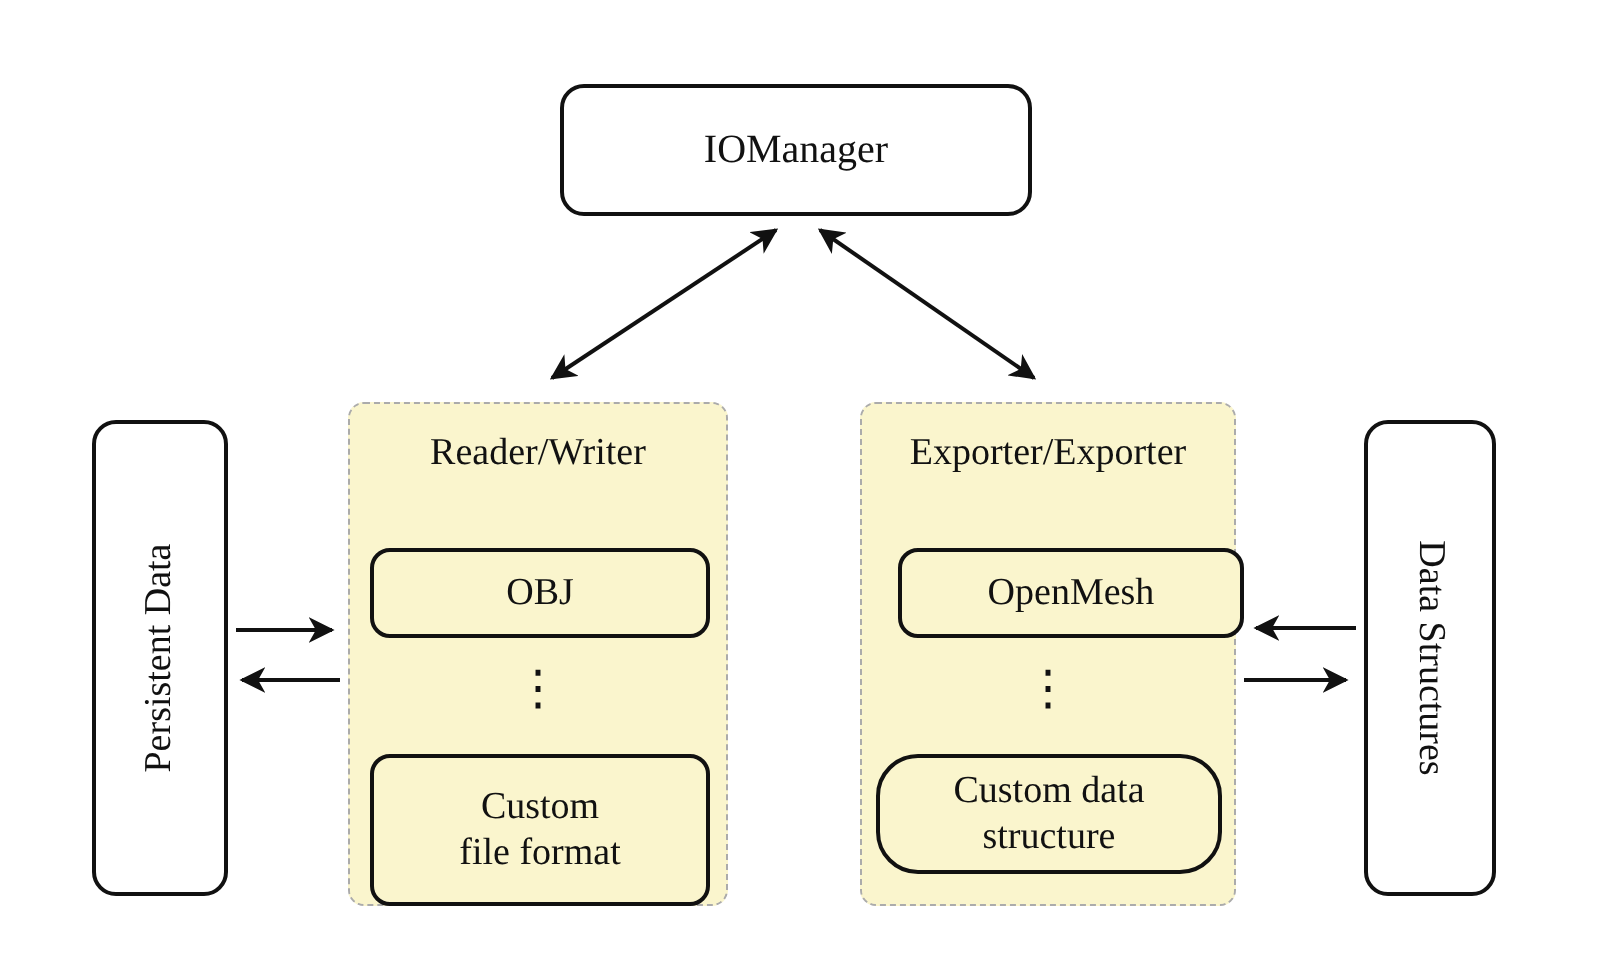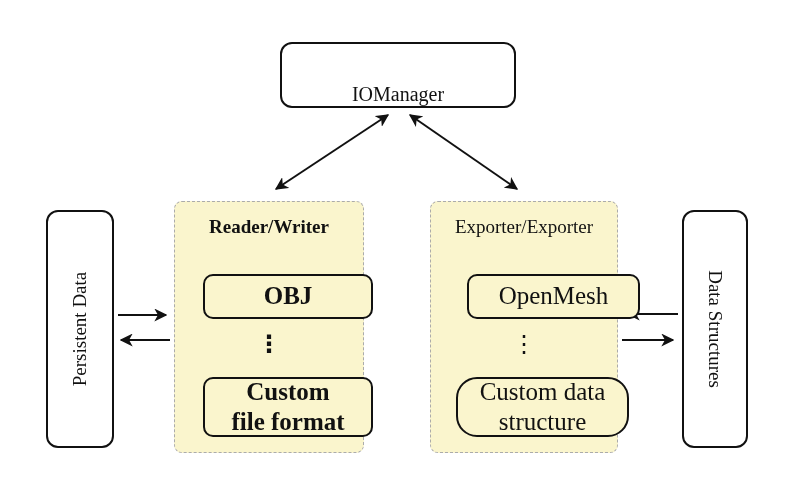--- a/index.html
+++ b/index.html
@@ -12,21 +12,21 @@
     color: #111111;
     overflow: hidden;
   }
   .node {
     position: absolute;
     background: #ffffff;
     border: 2.5px solid #111111;
     border-radius: 12px;
     box-sizing: border-box;
     display: flex;
-    align-items: flex-end;
+    align-items: center;
     justify-content: center;
   }
   .node-label {
     font-size: 20px;
     white-space: nowrap;
   }
   .vnode { border-radius: 12px; }
   .vtext {
     position: absolute;
     left: 50%;
@@ -55,24 +55,23 @@
   .inner-node {
     position: absolute;
     background: #faf5cd;
     border: 2.5px solid #111111;
     border-radius: 10px;
     box-sizing: border-box;
     display: flex;
     align-items: center;
     justify-content: center;
     text-align: center;
-    font-size: 25px;
+    font-size: 19px;
     line-height: 1.22;
     white-space: pre-line;
-    margin-left: 18px;
   }
   .ellipsis {
     position: absolute;
     left: 0;
     width: 100%;
     text-align: center;
     font-family: "DejaVu Sans", sans-serif;
     font-size: 24px;
     line-height: 1;
     color: #111111;
@@ -111,27 +110,27 @@
   </div>
 
   <div class="node vnode" style="left:46px; top:210px; width:68px; height:238px;">
     <span class="vtext ccw">Persistent Data</span>
   </div>
 
   <div class="node vnode" style="left:682px; top:210px; width:66px; height:238px;">
     <span class="vtext cw">Data Structures</span>
   </div>
 
-  <div class="group" style="left:174px; top:201px; width:190px; height:252px;font-weight:bold;">
+  <div class="group" style="left:174px; top:201px; width:190px; height:252px;">
     <div class="group-title">Reader/Writer</div>
     <div class="inner-node" style="left:10px; top:72px; width:170px; height:45px;">
       <span>OBJ</span>
     </div>
     <div class="ellipsis" style="top:130px;">⋮</div>
-    <div class="inner-node" style="left:10px; top:175px; width:170px; height:60px;">
+    <div class="inner-node" style="left:10px; top:175px; width:170px; height:76px;">
       <span>Custom
 file format</span>
     </div>
   </div>
 
   <div class="group" style="left:430px; top:201px; width:188px; height:252px;">
     <div class="group-title">Exporter/Exporter</div>
     <div class="inner-node" style="left:18px; top:72px; width:173px; height:45px;">
       <span>OpenMesh</span>
     </div>

